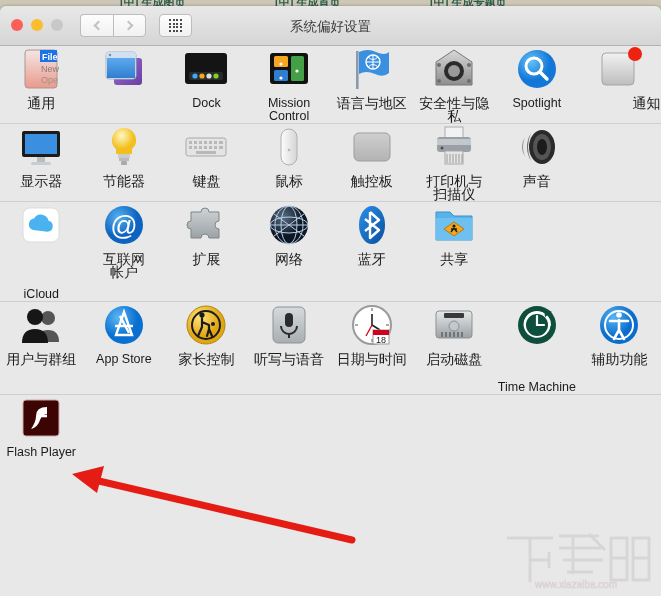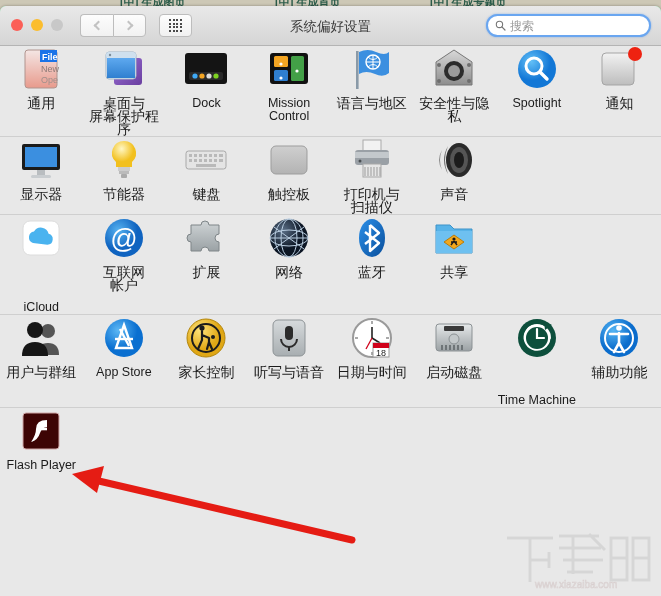--- a/index.html
+++ b/index.html
@@ -155,28 +155,20 @@
           <i></i>
           <i></i>
           <i></i>
           <i></i>
           <i></i>
       </span>
     </div>
 
     <div id="win-title">系统偏好设置</div>
 
-    <div id="search-wrap">
-      <svg id="search-icon" viewBox="0 0 16 16">
-        <circle cx="6.5" cy="6.5" r="4.6" fill="none" stroke="#777" stroke-width="1.6"></circle>
-        <line x1="10" y1="10" x2="14.5" y2="14.5" stroke="#777" stroke-width="1.8" stroke-linecap="round"></line>
-      </svg>
-      <input id="search-input" type="text" placeholder="搜索" style="">
-
-    </div>
   </div>
 
   <div id="content">
     <div class="row" id="row0">
         <div class="cell">
           <div class="glyph"><svg viewBox="0 0 46 46" width="46" height="46">
     <defs>
                 <linearGradient id="gp" x1="0" y1="0" x2="0" y2="1">
       <stop offset="0" stop-color="#f4e6e4"></stop>
                   <stop offset="1" stop-color="#e89a8c"></stop>
@@ -201,22 +193,20 @@
       <stop offset="0" stop-color="#5ea9ef"></stop>
                   <stop offset="1" stop-color="#2f7fd0"></stop>
                 </linearGradient>
               </defs>
     <rect x="13" y="12" width="28" height="27" rx="3" fill="url(#dp)"></rect>
     <rect x="5" y="6" width="30" height="27" rx="3" fill="#e8f1fa" stroke="#9fb4c6"></rect>
     <rect x="5" y="6" width="30" height="6" rx="3" fill="#cfe0ee"></rect>
     <rect x="6" y="12" width="28" height="20" fill="url(#dw)"></rect>
     <circle cx="9" cy="9" r="1.2" fill="#7b8c99"></circle>
             </svg></div>
-          <div class="label" style="white-space: pre-line;">桌面与
-屏幕保护程序</div>
         </div>
         <div class="cell">
           <div class="glyph"><svg viewBox="0 0 46 46" width="46" height="46">
     <rect x="2" y="7" width="42" height="31" rx="3" fill="#141414"></rect>
     <rect x="6" y="26" width="34" height="8" rx="2" fill="#2a2a2a"></rect>
     <circle cx="12" cy="30" r="2.6" fill="#3fa9f5"></circle>
     <circle cx="19" cy="30" r="2.6" fill="#f5a623"></circle>
     <circle cx="26" cy="30" r="2.6" fill="#ddd"></circle>
     <circle cx="33" cy="30" r="2.6" fill="#7ed321"></circle>
             </svg></div>
@@ -280,21 +270,21 @@
           <div class="glyph"><svg viewBox="0 0 46 46" width="46" height="46">
     <defs>
                 <linearGradient id="nt" x1="0" y1="0" x2="0" y2="1">
       <stop offset="0" stop-color="#f2f2f2"></stop>
                   <stop offset="1" stop-color="#bdbdbd"></stop>
                 </linearGradient>
               </defs>
     <rect x="6" y="7" width="32" height="32" rx="4" fill="url(#nt)" stroke="#a5a5a5"></rect>
     <circle cx="39" cy="8" r="7" fill="#ee2211"></circle>
             </svg></div>
-          <div class="label" style="white-space: pre-line;">通知</div>
+          <div class="label" style="white-space: pre-line; text-align: right;">通知</div>
         </div>
       </div>
     <div class="row" id="row1">
         <div class="cell">
           <div class="glyph"><svg viewBox="0 0 46 46" width="46" height="46">
     <rect x="4" y="7" width="38" height="26" rx="2" fill="#1b1b1b"></rect>
     <rect x="7" y="10" width="32" height="20" fill="#3b8fe0"></rect>
     <rect x="19" y="33" width="8" height="5" fill="#b9bdc0"></rect>
     <rect x="13" y="38" width="20" height="3" rx="1.5" fill="#c9cdd0"></rect>
             </svg></div>
@@ -334,20 +324,33 @@
                 <rect x="31" y="22" width="3" height="3"></rect>
       <rect x="36" y="22" width="4" height="3"></rect>
       <rect x="13" y="27" width="20" height="3"></rect>
     </g>
             </svg></div>
           <div class="label" style="white-space: pre-line;">键盘</div>
         </div>
         <div class="cell">
           <div class="glyph"><svg viewBox="0 0 46 46" width="46" height="46">
     <defs>
+                <linearGradient id="ms" x1="0" y1="0" x2="1" y2="0">
+      <stop offset="0" stop-color="#fdfdfd"></stop>
+                  <stop offset="1" stop-color="#d4d4d4"></stop>
+                </linearGradient>
+              </defs>
+    <rect x="15" y="5" width="16" height="36" rx="8" fill="url(#ms)" stroke="#b0b0b0"></rect>
+    <circle cx="23" cy="26" r="1.3" fill="#b5b5b5"></circle>
+            </svg></div>
+          <div class="label" style="white-space: pre-line;">鼠标</div>
+        </div>
+        <div class="cell">
+          <div class="glyph"><svg viewBox="0 0 46 46" width="46" height="46">
+    <defs>
                 <linearGradient id="tp" x1="0" y1="0" x2="0" y2="1">
       <stop offset="0" stop-color="#cfcfcf"></stop>
                   <stop offset="1" stop-color="#b3b3b3"></stop>
                 </linearGradient>
               </defs>
     <rect x="5" y="9" width="36" height="28" rx="5" fill="url(#tp)" stroke="#9d9d9d"></rect>
             </svg></div>
           <div class="label" style="white-space: pre-line; font-family: Liberation Serif, serif;">触控板</div>
         </div>
         <div class="cell">

